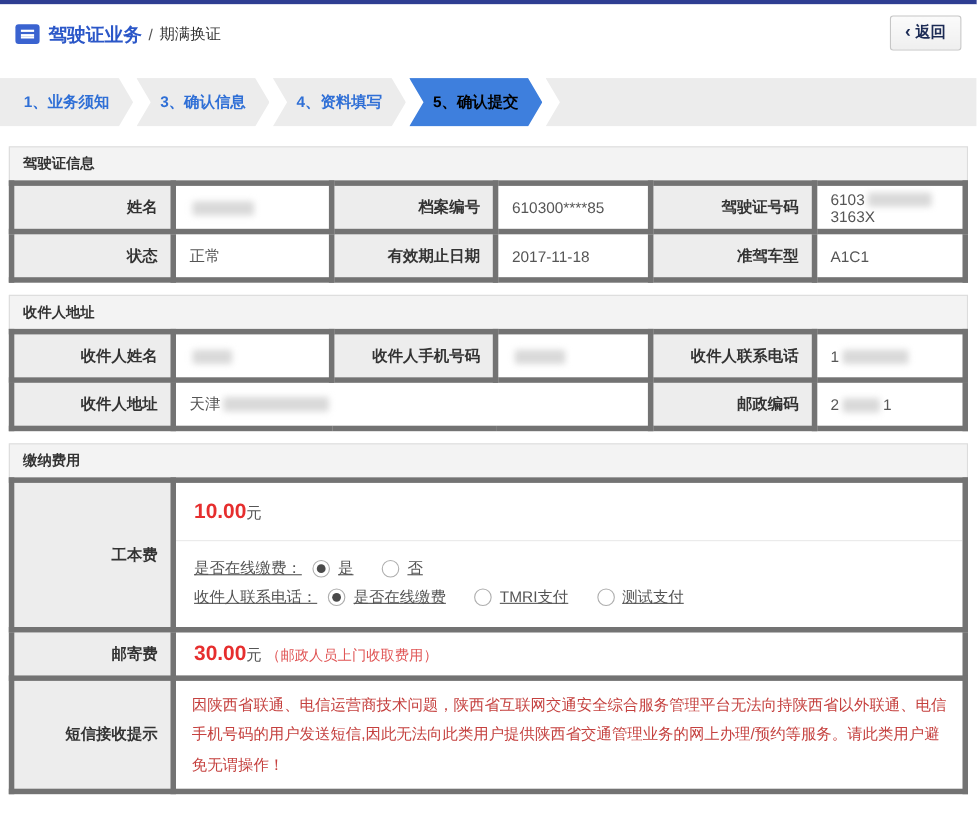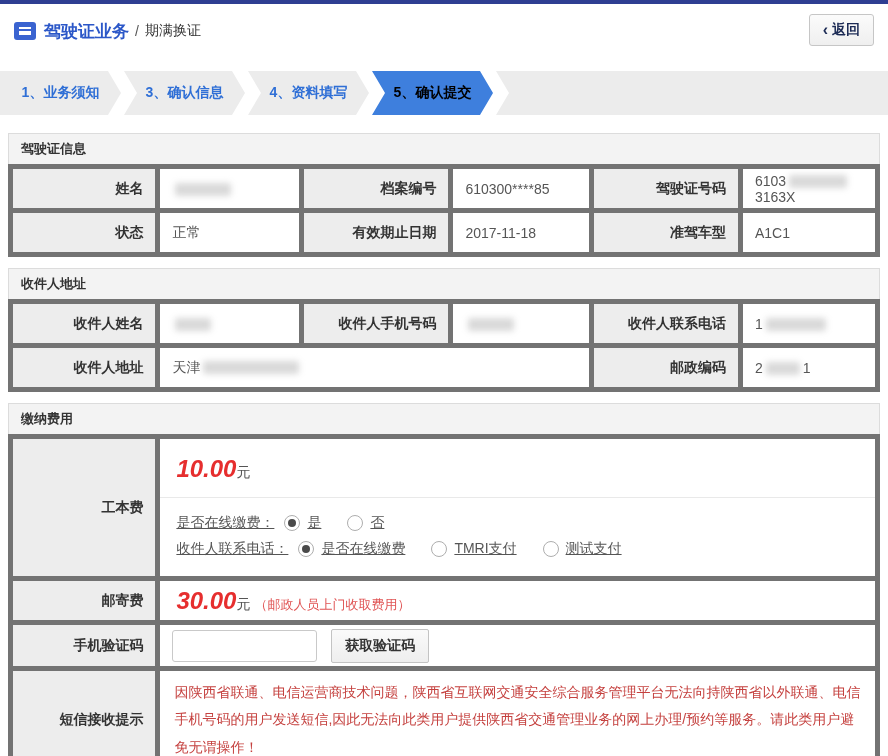--- a/index.html
+++ b/index.html
@@ -35,21 +35,21 @@
     font-weight:bold; color:#333; }
   table { width:100%; border-collapse:collapse; table-layout:fixed; font-size:14px; }
   td { border:5px solid #737373; height:44px; padding:0 12px; color:#555; background:#fff; overflow:hidden; }
   table { margin-top:-1px; }
   td.lbl { background:#ededed; text-align:right; font-weight:bold; color:#333; }
   .redact { display:inline-block; height:13px; background:#d9d9d9; border-radius:2px;
     filter:blur(3px); vertical-align:middle; margin:0 3px; }
   
   td.fee-cell { padding:0; vertical-align:top; }
   .fee-amount-line { padding:16px 16px 14px; border-bottom:1px solid #e9e9e9; }
-  .amount { color:#e62e2e; font-size:24px; font-weight:bold;font-style:italic; }
+  .amount { color:#e62e2e; font-size:19px; font-weight:bold; }
   .yuan { color:#555; font-size:14px; }
   .fee-options { padding:8px 16px 10px; }
   .opt-row { display:flex; align-items:center; margin:8px 0; color:#555;text-decoration:underline; }
   .opt-q { margin-right:10px; }
   .radio-opt { display:flex; align-items:center; margin-right:26px; cursor:pointer; }
   .radio { width:16px; height:16px; border:1px solid #aeaeae; border-radius:50%; background:#fff;
     display:inline-flex; align-items:center; justify-content:center; margin-right:7px; flex:0 0 16px; }
   .radio.checked::after { content:''; width:8px; height:8px; border-radius:50%; background:#4a4a4a; }
   td.postage-cell { height:36px;padding-left:16px; }
   .postage-note { color:#e05555; font-size:13px; margin-left:4px; }
@@ -195,27 +195,20 @@
           </div>
         </td>
       </tr>
       <tr>
         <td class="lbl">邮寄费</td>
         <td class="postage-cell">
           <span class="amount">30.00</span><span class="yuan">元</span><span class="postage-note">（邮政人员上门收取费用）</span>
         </td>
       </tr>
       <tr>
-        <td class="lbl">手机验证码</td>
-        <td class="code-cell">
-          <input class="code-input" type="text" style="">
-          <button class="code-btn">获取验证码</button>
-        </td>
-      </tr>
-      <tr>
         <td class="lbl">短信接收提示</td>
         <td class="notice-cell">
           <div class="notice-text">因陕西省联通、电信运营商技术问题，陕西省互联网交通安全综合服务管理平台无法向持陕西省以外联通、电信手机号码的用户发送短信,因此无法向此类用户提供陕西省交通管理业务的网上办理/预约等服务。请此类用户避免无谓操作！</div>
         </td>
       </tr>
     </tbody>
       </table>
   </div>
 
 </div>

